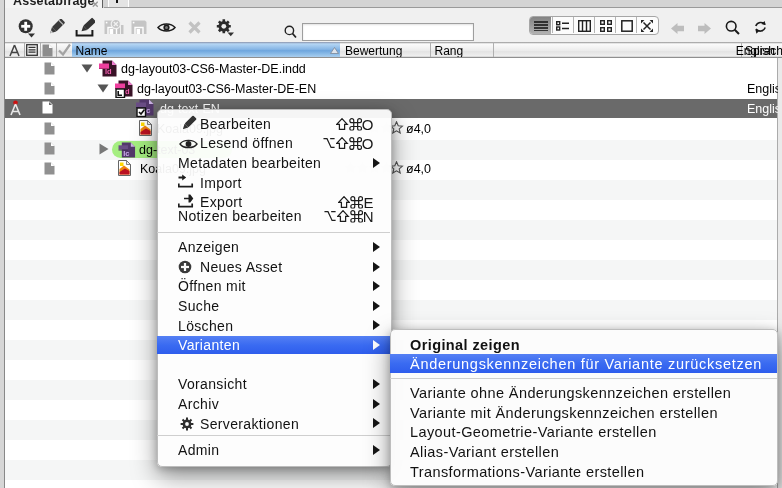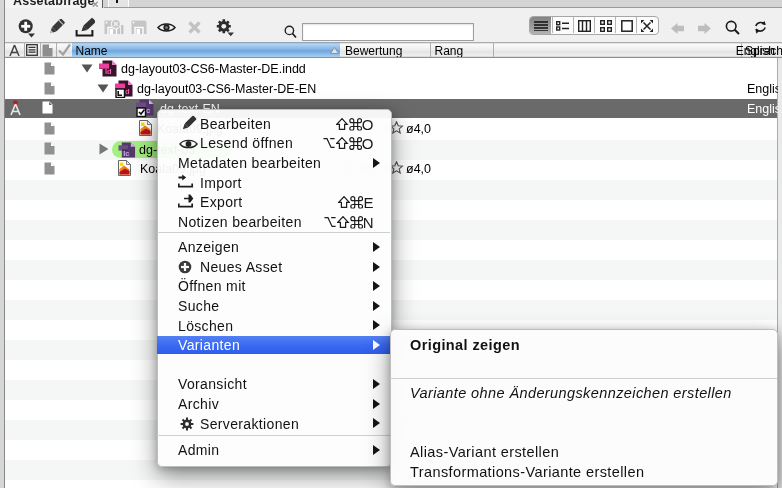--- a/index.html
+++ b/index.html
@@ -399,21 +399,21 @@
     <span class="short">
           <svg width="12.5" height="13.5" viewBox="0.5 0 13 14">
             <use href="#g-shift"></use>
           </svg>
           <svg width="13" height="13.5" viewBox="0.6 0.5 14 14">
             <use href="#g-cmd"></use>
           </svg>
           <span>E</span>
         </span>
   </div>
-  <div class="mitem" style="top:103px;">
+  <div class="mitem" style="top:97px;">
         <span class="mtxt" style="left:21px;">Notizen bearbeiten</span>
     <span class="short">
           <svg width="13" height="13.5" viewBox="0.5 0.5 14 14">
             <use href="#g-opt"></use>
           </svg>
           <svg width="12.5" height="13.5" viewBox="0.5 0 13 14">
             <use href="#g-shift"></use>
           </svg>
           <svg width="13" height="13.5" viewBox="0.6 0.5 14 14">
             <use href="#g-cmd"></use>
@@ -477,23 +477,32 @@
         <span class="mtxt" style="left:21px;">Admin</span>
         <span class="marrow"></span>
       </div>
 </div>
 
 <div class="abs" style="left:390px;top:328.5px;width:386px;height:155.5px;background:rgba(252,252,252,0.97);border:1px solid #bdbdbd;border-radius:5px;box-shadow:0 10px 26px rgba(0,0,0,0.4),0 2px 8px rgba(0,0,0,0.25);"></div>
 <div class="abs sub" style="left:390px;top:328.5px;width:387px;height:158px;overflow:hidden;border-radius:5px;color:#121212;">
   <div class="mitem" style="top:6.5px;height:19.2px;">
         <span class="mtxt" style="left:20px;font-weight:bold;">Original zeigen</span>
       </div>
+  <div class="mitem" style="top:25.7px;height:19.2px;background:linear-gradient(180deg,#5580f4 0%,#3a6bf1 50%,#2e5ded 100%);color:#fff;letter-spacing:0.72px;">
+        <span class="mtxt" style="left:20px;">Änderungskennzeichen für Variante zurücksetzen</span>
+      </div>
   <div style="position:absolute;left:0;top:49.9px;width:100%;height:1px;background:#cfcfcf;"></div>
-  <div class="mitem" style="top:54.9px;font-style:italic;">
+  <div class="mitem" style="top:54.9px;">
         <span class="mtxt" style="left:20px;">Variante ohne Änderungskennzeichen erstellen</span>
+      </div>
+  <div class="mitem" style="top:74.5px;">
+        <span class="mtxt" style="left:20px;">Variante mit Änderungskennzeichen erstellen</span>
+      </div>
+  <div class="mitem" style="top:94.1px;">
+        <span class="mtxt" style="left:20px;">Layout-Geometrie-Variante erstellen</span>
       </div>
   <div class="mitem" style="top:133.3px;">
         <span class="mtxt" style="left:20px;">Transformations-Variante erstellen</span>
       </div>
   <div class="mitem" style="top:113.7px;">
         <span class="mtxt" style="left:20px;">Alias-Variant erstellen</span>
       </div>
 </div>
 
 </div>

